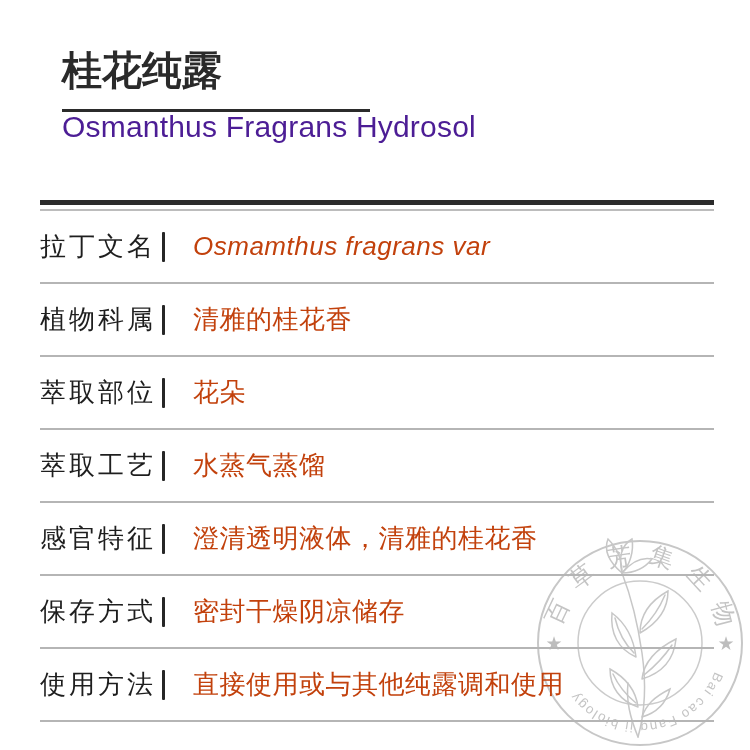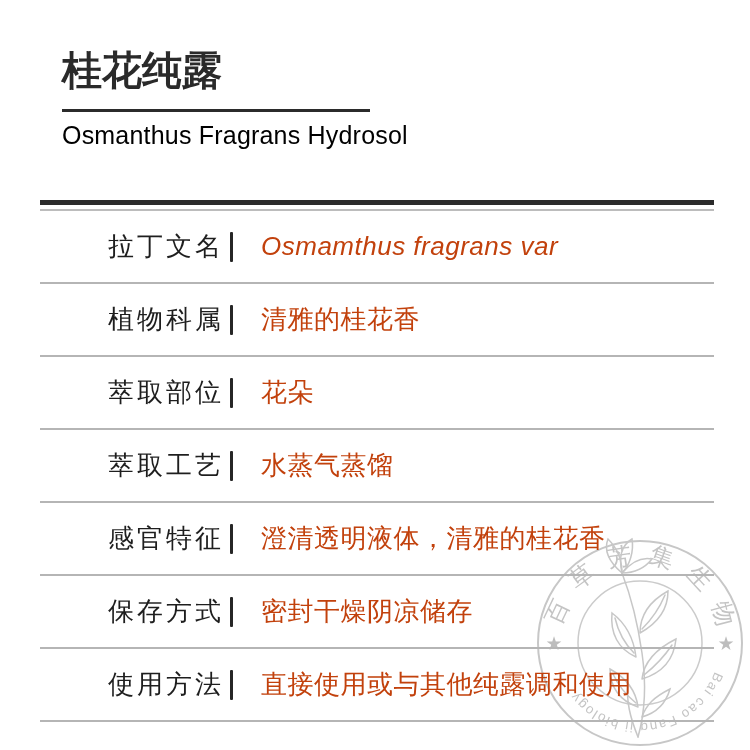--- a/index.html
+++ b/index.html
@@ -15,32 +15,32 @@
   }
   .wm-cn{font-family:"Liberation Sans","DejaVu Sans",sans-serif;}
   
   .header{position:absolute;left:62px;top:42px;z-index:1;}
   .page-title{
     margin:0;font-size:40px;line-height:56px;font-weight:600;color:#2a2a2a;
     letter-spacing:0px;
   }
   .title-underline{width:308px;height:3px;background:#2b2b2b;margin-top:11px;}
   .page-subtitle{
-    margin-top:8px;font-size:25px;line-height:30px;color:#000000;letter-spacing:0.2px;
+    margin-top:0;font-size:30px;line-height:30px;color:#4c1d95;letter-spacing:0.2px;
   }
   
   .spec{position:absolute;left:40px;top:200px;width:674px;z-index:1;}
   .rule-thick{height:5px;background:#2b2b2b;}
   .rule-thin{height:2px;background:#bcbcbc;margin-top:4px;}
   .row{
     height:71px;display:flex;align-items:center;
     border-bottom:2px solid #b5b5b5;
   }
   .row-label{
-    margin-left:68px;width:122px;font-size:26px;font-weight:500;color:#1e1e1e;
+    width:122px;font-size:26px;font-weight:500;color:#1e1e1e;
     letter-spacing:3px;white-space:nowrap;
   }
   .row-bar{width:3px;height:30px;background:#262626;border-radius:1px;flex:none;}
   .row-value{
     margin-left:28px;font-size:26px;color:#c2410c;letter-spacing:0.5px;white-space:nowrap;
   }
   .row-value.italic{font-style:italic;}
 </style>
 </head>
 <body>

